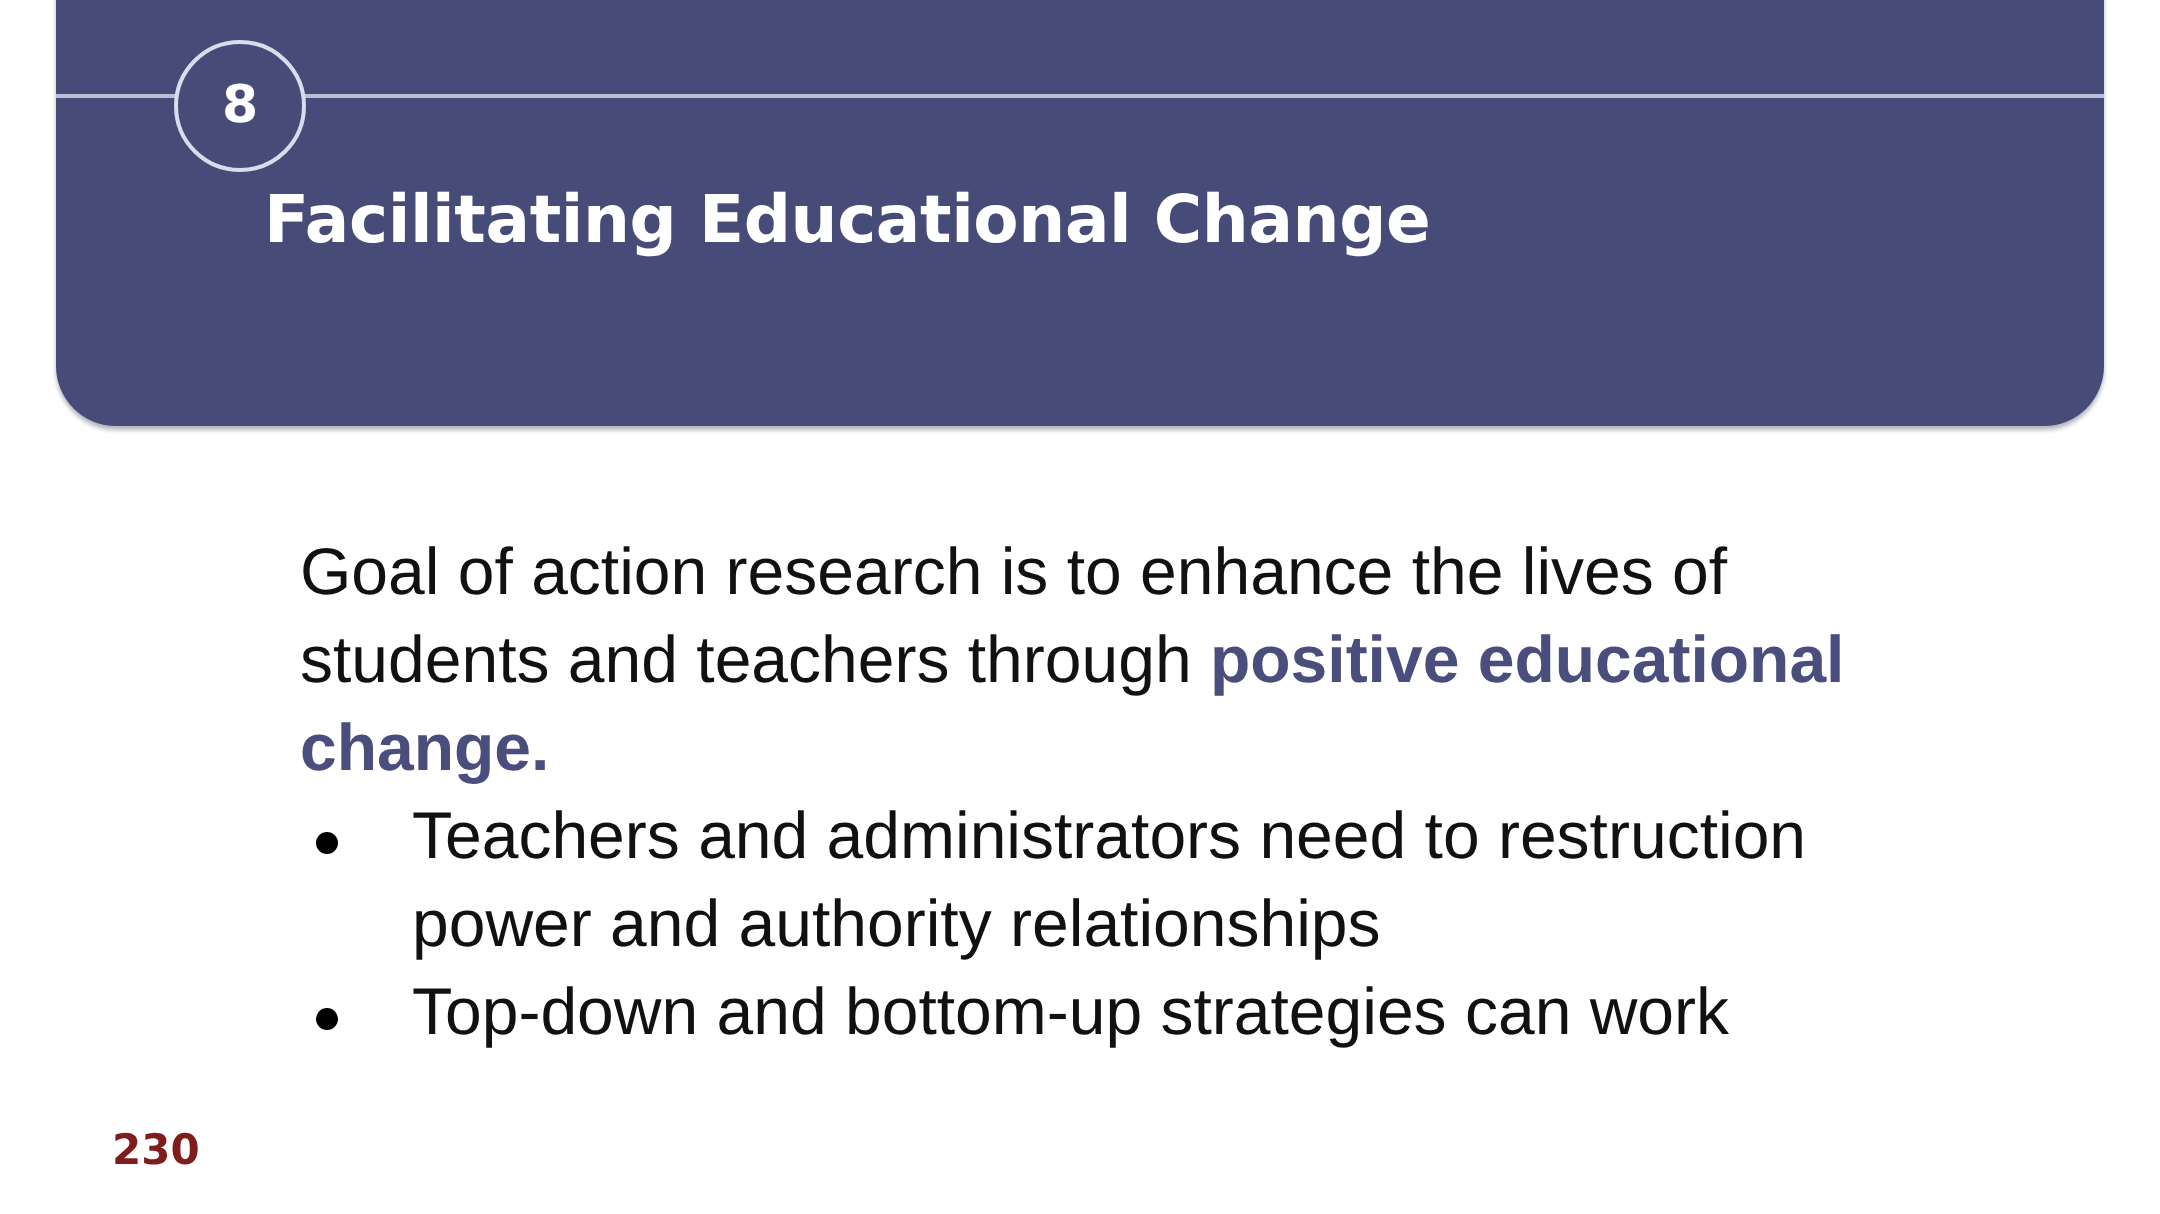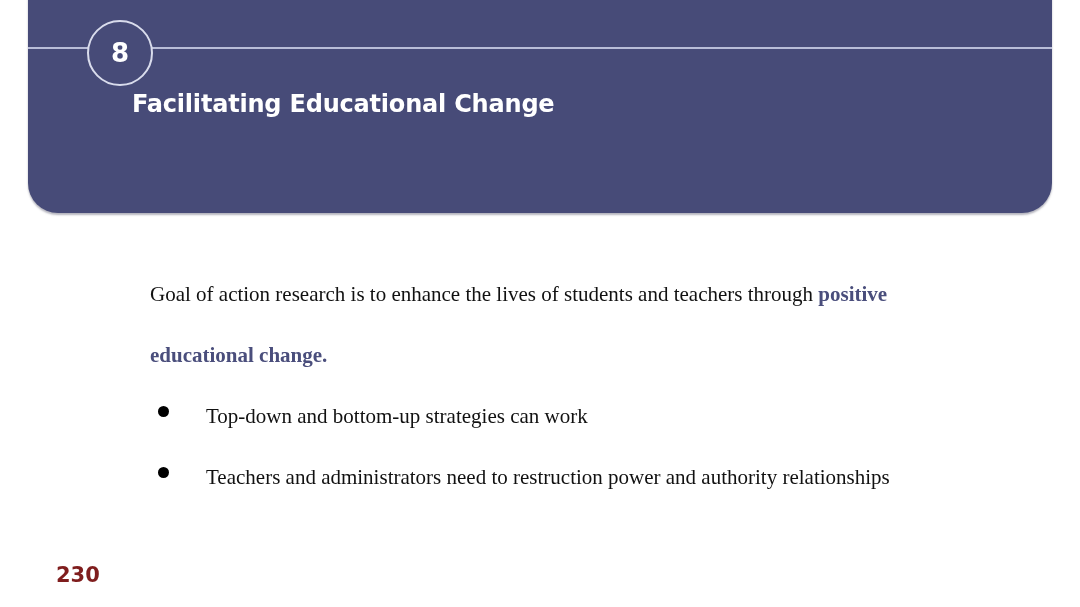--- a/index.html
+++ b/index.html
@@ -59,35 +59,35 @@
     letter-spacing: 0;
   }
 
   #slide-title {
     position: absolute;
     left: 104px;
     top: 96px;
     color: #ffffff;
     font-family: "DejaVu Sans", sans-serif;
     font-weight: bold;
-    font-size: 24px;
+    font-size: 33px;
     letter-spacing: -0.2px;
     white-space: nowrap;
   }
 
   
   #slide-body {
     position: absolute;
     left: 150px;
     top: 264px;
     width: 830px;
     color: #111111;
-    font-family: Liberation Serif, serif;
-    font-size: 21px;
-    line-height: 61px;
+    font-family: Liberation Sans, sans-serif;
+    font-size: 33px;
+    line-height: 44px;
   }
 
   #lead-paragraph {
     margin: 0;
     max-width: 800px;
   }
   .accent-text {
     color: #4A4E7C;
     font-weight: bold;
   }
@@ -134,22 +134,22 @@
 <div id="chapter-badge">
   <span class="num">8</span>
 </div>
 
 <div id="slide-body">
   <p id="lead-paragraph"><span>Goal of action research is to enhance the lives of students and teachers through </span><span class="accent-text">positive educational change.</span></p>
 
   <ul id="bullet-list">
     <li>
       <span class="bullet-dot"></span>
-      <span>Top-down and bottom-up strategies can work</span>
+      <span>Teachers and administrators need to restruction power and authority relationships</span>
     </li>
     <li>
       <span class="bullet-dot"></span>
-      <span>Teachers and administrators need to restruction power and authority relationships</span>
+      <span>Top-down and bottom-up strategies can work</span>
     </li>
   </ul>
 </div>
 
 <div id="page-number">230</div>
 
 </body></html>

